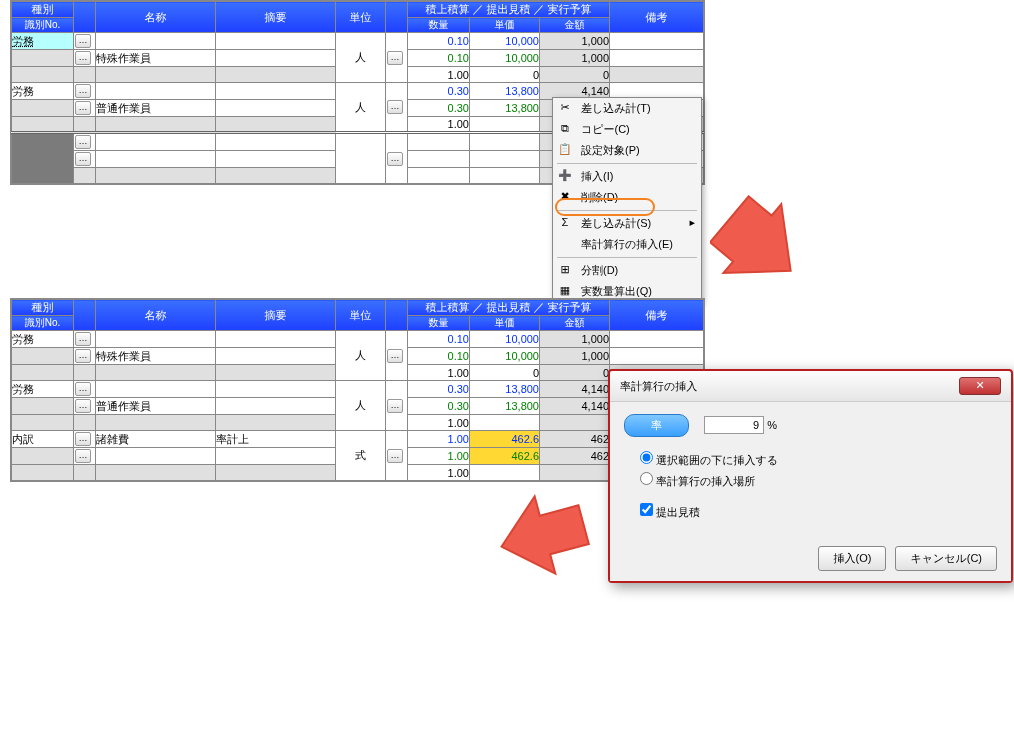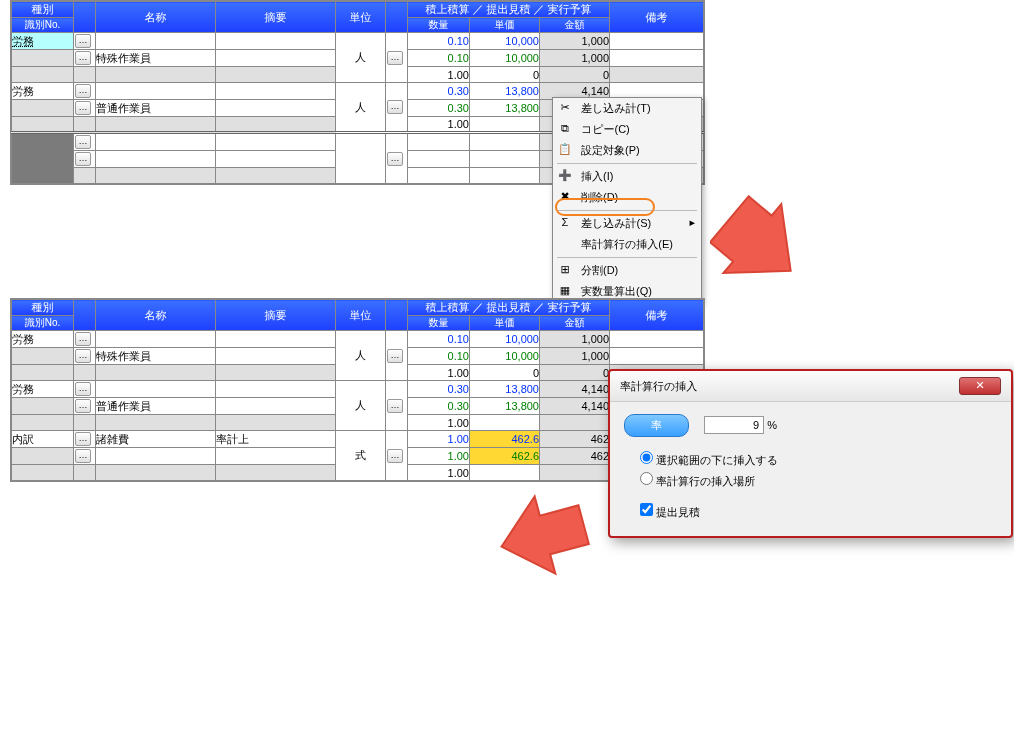--- a/index.html
+++ b/index.html
@@ -376,13 +376,17 @@
       <span>%</span>
     </div>
     <div class="dlg-section">
       <label class="dlg-radio"><input type="radio" name="pos" checked="" style=""> <span>選択範囲の下に挿入する</span></label>
       <label class="dlg-radio"><input type="radio" name="pos" style=""> <span>率計算行の挿入場所</span></label>
     </div>
     <div class="dlg-section">
       <label class="dlg-check"><input type="checkbox" checked="" style=""> <span>提出見積</span></label>
     </div>
   </div>
+  <div class="dlg-footer">
+    <button class="dlg-button">挿入(O)</button>
+    <button class="dlg-button">キャンセル(C)</button>
+  </div>
 </div>
 
 </body></html>

